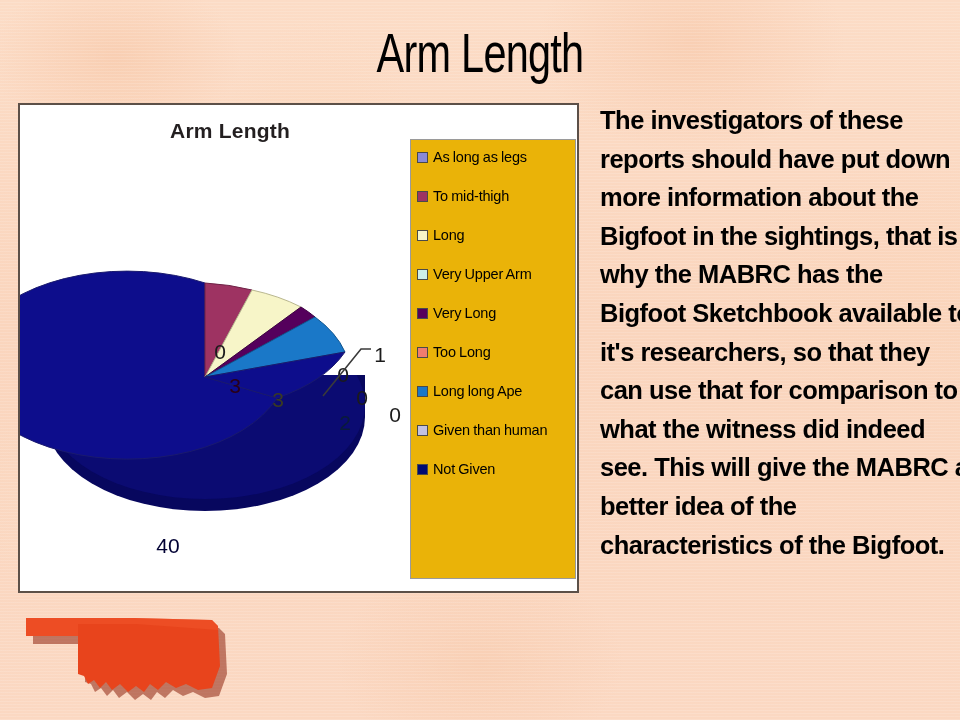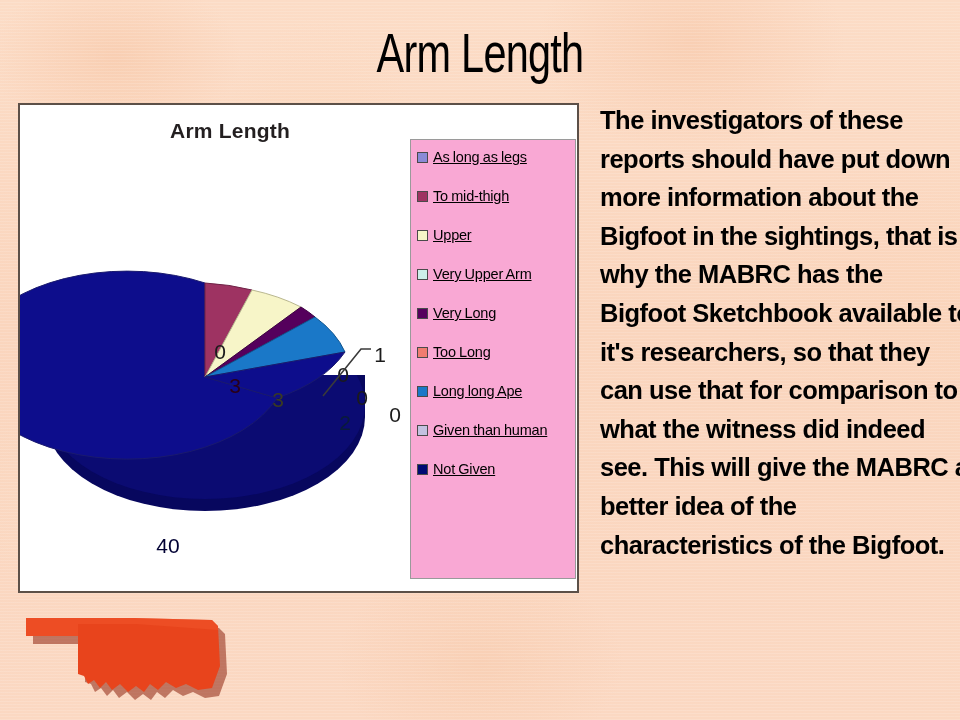--- a/index.html
+++ b/index.html
@@ -61,23 +61,22 @@
   }
 
   
   #pie-area { position:absolute; left:0; top:0; width:400px; height:490px; }
 
   
   #legend {
     position:absolute; left:390px; top:34px;
     width:166px; height:440px;
     border:1px solid #9a9a9a;
-    background:#f9a8d4;
+    background:#eab308;
     padding:9px 8px 4px 6px;
-    text-decoration:underline;
   }
   .legend-item {
     display:flex; align-items:flex-start;
     margin-bottom:22px;
     line-height:17px;
   }
   .legend-item:last-child { margin-bottom:0; }
   .legend-swatch {
     width:11px; height:11px; flex:0 0 11px;
     margin-top:3px; margin-right:5px;
@@ -168,21 +167,21 @@
     <div class="legend-item">
       <span class="legend-swatch" style="background:#8a8ad6"></span>
       <span class="legend-label">As long as legs</span>
     </div>
     <div class="legend-item">
       <span class="legend-swatch" style="background:#9e3362"></span>
       <span class="legend-label">To mid-thigh</span>
     </div>
     <div class="legend-item">
       <span class="legend-swatch" style="background:#f7f5c8"></span>
-      <span class="legend-label">Upper</span>
+      <span class="legend-label">Long</span>
     </div>
     <div class="legend-item">
       <span class="legend-swatch" style="background:#cdeeea"></span>
       <span class="legend-label">Very Upper Arm</span>
     </div>
     <div class="legend-item">
       <span class="legend-swatch" style="background:#55005c"></span>
       <span class="legend-label">Very Long</span>
     </div>
     <div class="legend-item">

